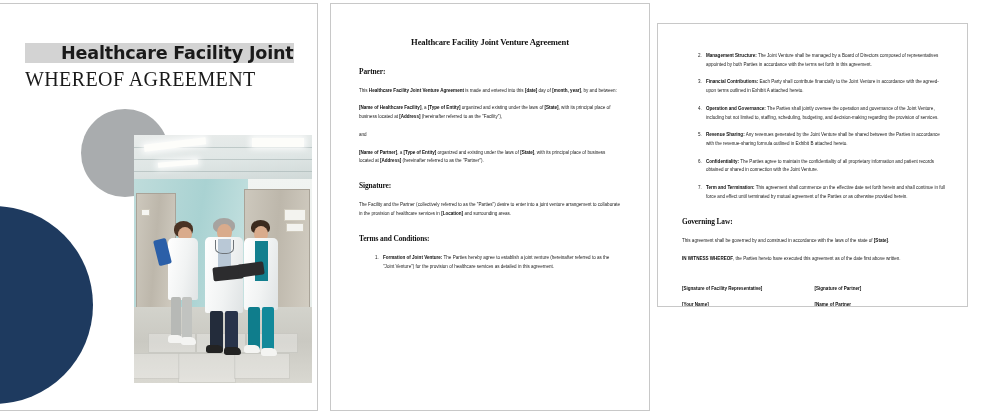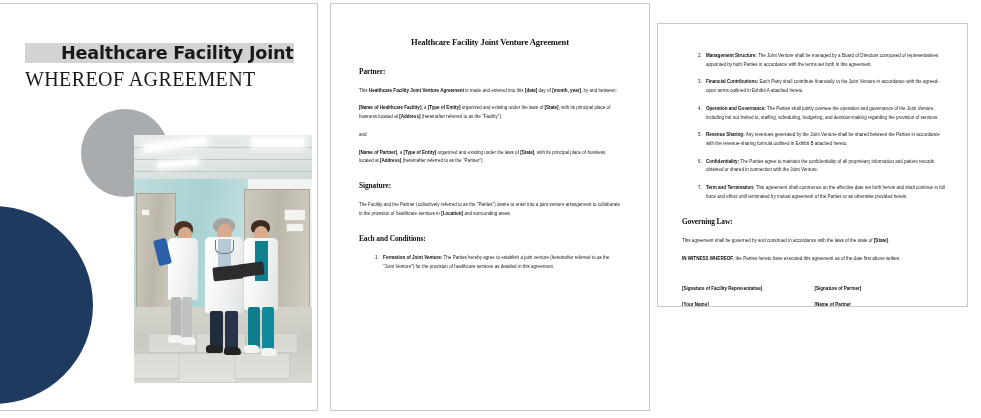--- a/index.html
+++ b/index.html
@@ -280,21 +280,21 @@
         <p class="doc-p"><b>[Name of Partner]</b>, a <b>[Type of Entity]</b> organized and existing under the laws of <b>[State]</b>, with its principal place of business located at <b>[Address]</b> (hereinafter referred to as the "Partner").</p>
       </div>
 
       <div>
         <div class="doc-h2">Signature:</div>
         <p class="doc-p">The Facility and the Partner (collectively referred to as the "Parties") desire to enter into a joint venture arrangement to collaborate in the provision of healthcare services in <b>[Location]</b> and surrounding areas.</p>
       </div>
 
 
       <div>
-        <div class="doc-h2">Each and Conditions:</div>
+        <div class="doc-h2">Terms and Conditions:</div>
         <ol class="doc-list" start="1">
             <li class="doc-li"><b>Formation of Joint Venture:</b> The Parties hereby agree to establish a joint venture (hereinafter referred to as the "Joint Venture") for the provision of healthcare services as detailed in this agreement.</li>
           </ol>
       </div>
     </div>
   </div>
 
   <div class="page" id="page-three">
     <div class="doc-body">
 

